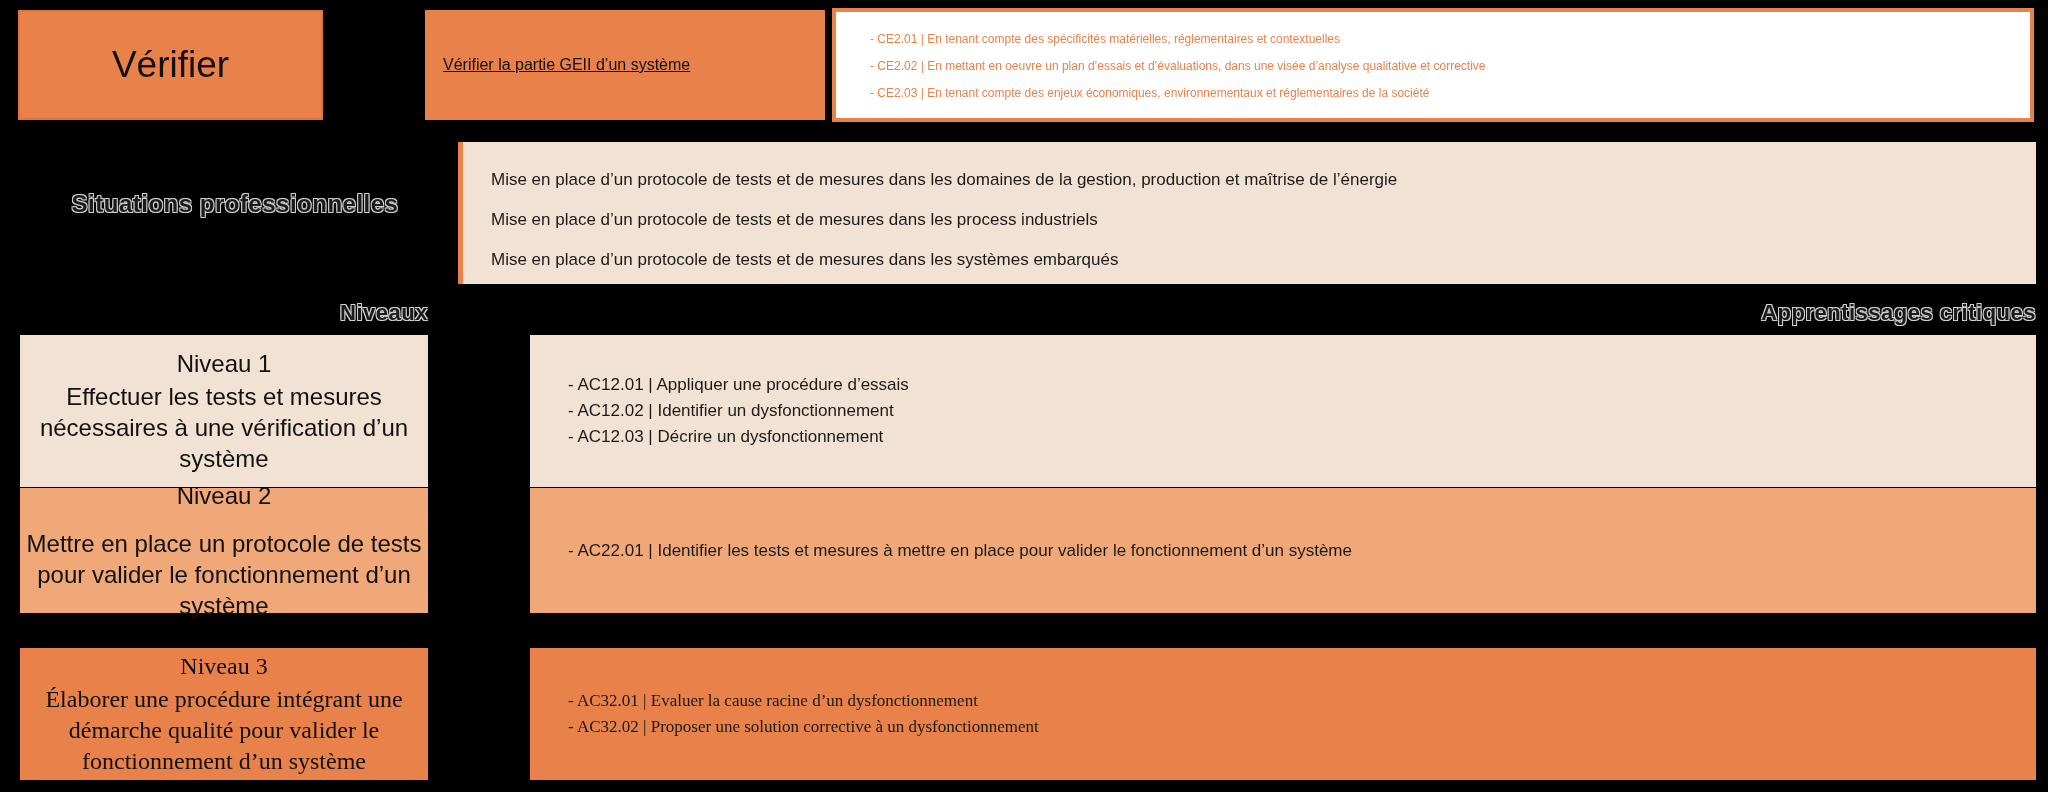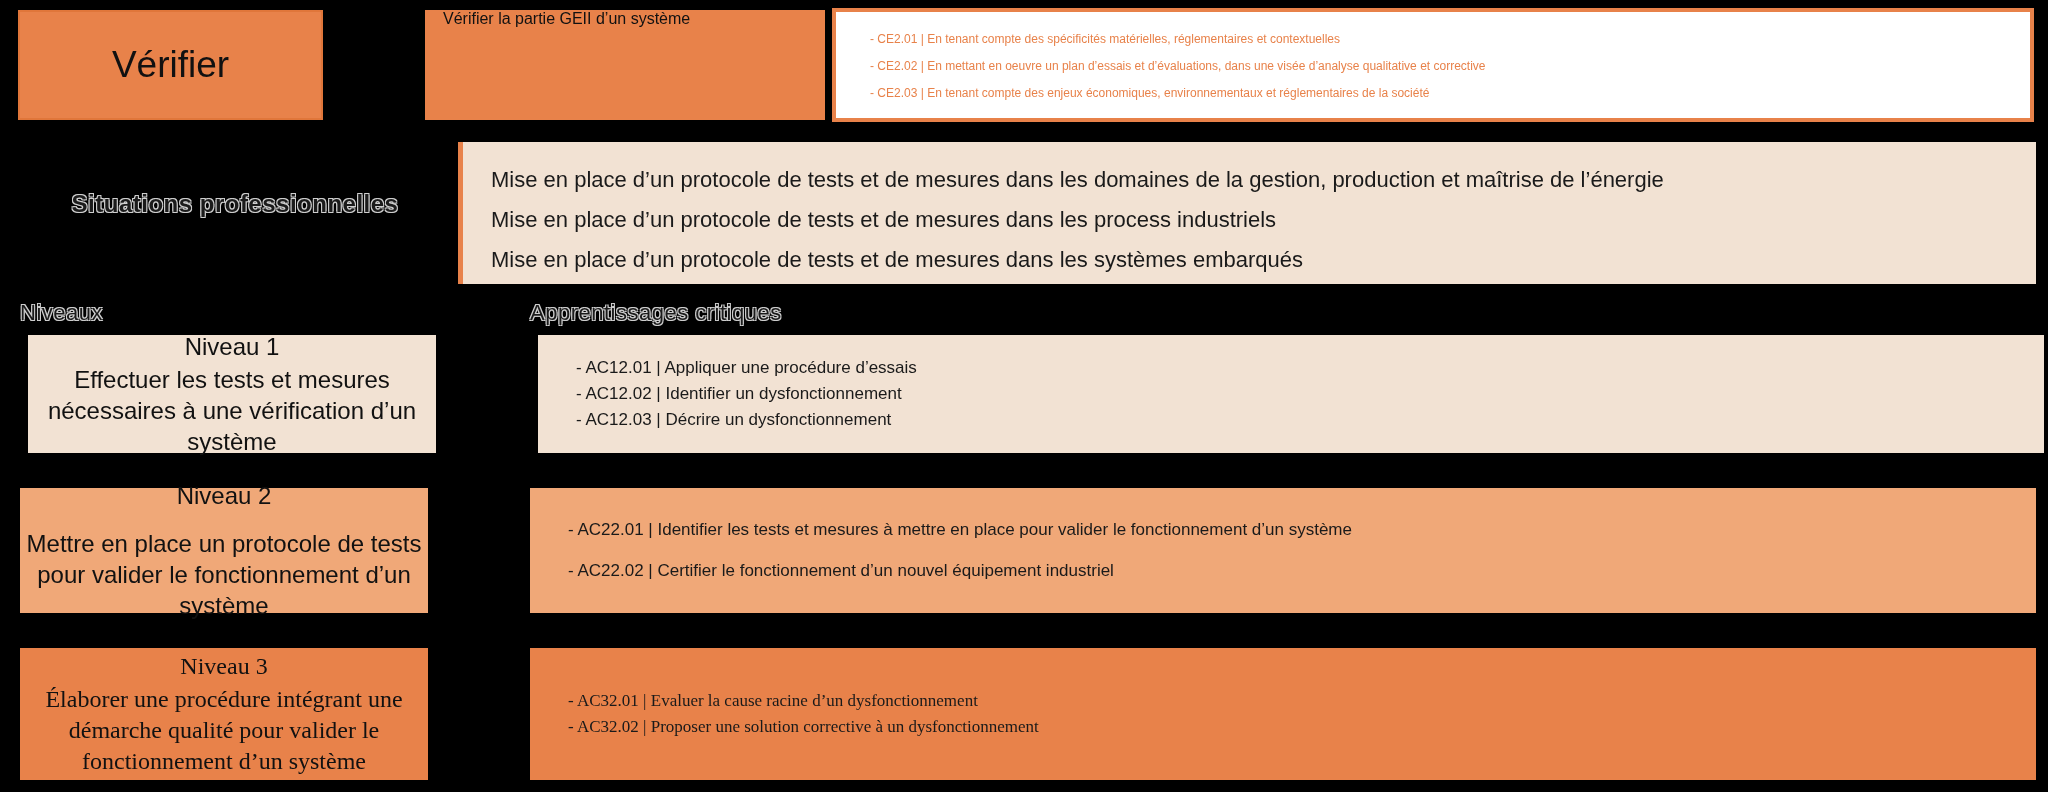--- a/index.html
+++ b/index.html
@@ -40,25 +40,26 @@
   }
 
   .comp-sub {
     position: absolute;
     left: 425px;
     top: 10px;
     width: 400px;
     height: 110px;
     background: #e8824a;
     display: flex;
-    align-items: flex-start;
+    align-items: center;
     padding: 0 18px;
     box-sizing: border-box;
     font-size: 16px;
     color: #111;
+    text-decoration: underline;
   }
 
   .comp-list {
     position: absolute;
     left: 832px;
     top: 8px;
     width: 1202px;
     height: 114px;
     background: #ffffff;
     border: 4px solid #e8824a;
@@ -95,37 +96,37 @@
     left: 458px;
     top: 142px;
     width: 1578px;
     height: 142px;
     background: #f2e2d3;
     border-left: 5px solid #e8824a;
     box-sizing: border-box;
     padding: 18px 0 0 28px;
   }
   .sit-box .line {
-    font-size: 22px;
+    font-size: 17px;
     color: #1a1a1a;
     line-height: 40px;
   }
 
   
   .col-head {
     position: absolute;
     font-size: 22px;
-    font-weight: normal;
+    font-weight: bold;
     color: #1b1b1b;
     text-shadow:
       -1px -1px 0 #cfcfcf,
        1px -1px 0 #cfcfcf,
       -1px  1px 0 #cfcfcf,
        1px  1px 0 #cfcfcf;
-    text-align: left;
+    text-align: right;
     letter-spacing: 0.5px;
   }
   .col-head.niveaux { left: 20px; top: 300px; width: 408px; }
   .col-head.appr   { left: 530px; top: 300px; width: 1506px; }
 
   
   .lvl-box {
     position: absolute;
     left: 20px;
     width: 408px;
@@ -153,21 +154,21 @@
     padding-left: 38px;
   }
   .ac-box .line {
     font-size: 17px;
     line-height: 26px;
     color: #1a1a1a;
     white-space: nowrap;
   }
 
   
-  .row1 .lvl-box, .row1 .ac-box { top: 335px; height: 118px; margin-left: 8px; }
+  .row1 .lvl-box, .row1 .ac-box { top: 335px; height: 152px; }
   .row2 .lvl-box, .row2 .ac-box { top: 488px; height: 125px; }
   .row3 .lvl-box, .row3 .ac-box { top: 648px; height: 132px; }
 
   .bg-light { background: #f2e2d3; }
   .bg-mid   { background: #f0a878; gap: 15px; }
   .bg-dark  { background: #e8824a; font-family: Liberation Serif, serif; }
 </style>
 </head>
 <body>
 
@@ -207,21 +208,20 @@
     </div>
   </div>
 
   <div class="row2">
     <div class="lvl-box bg-mid">
       <div class="lvl-name">Niveau 2</div>
       <div class="lvl-desc">Mettre en place un protocole de tests pour valider le fonctionnement d’un système</div>
     </div>
     <div class="ac-box bg-mid">
       <div class="line">- AC22.01 | Identifier les tests et mesures à mettre en place pour valider le fonctionnement d’un système</div>
-      <div class="line">- AC22.02 | Certifier le fonctionnement d’un nouvel équipement industriel</div>
     </div>
   </div>
 
   <div class="row3">
     <div class="lvl-box bg-dark">
       <div class="lvl-name">Niveau 3</div>
       <div class="lvl-desc">Élaborer une procédure intégrant une démarche qualité pour valider le fonctionnement d’un système</div>
     </div>
     <div class="ac-box bg-dark">
       <div class="line">- AC32.01 | Evaluer la cause racine d’un dysfonctionnement</div>

